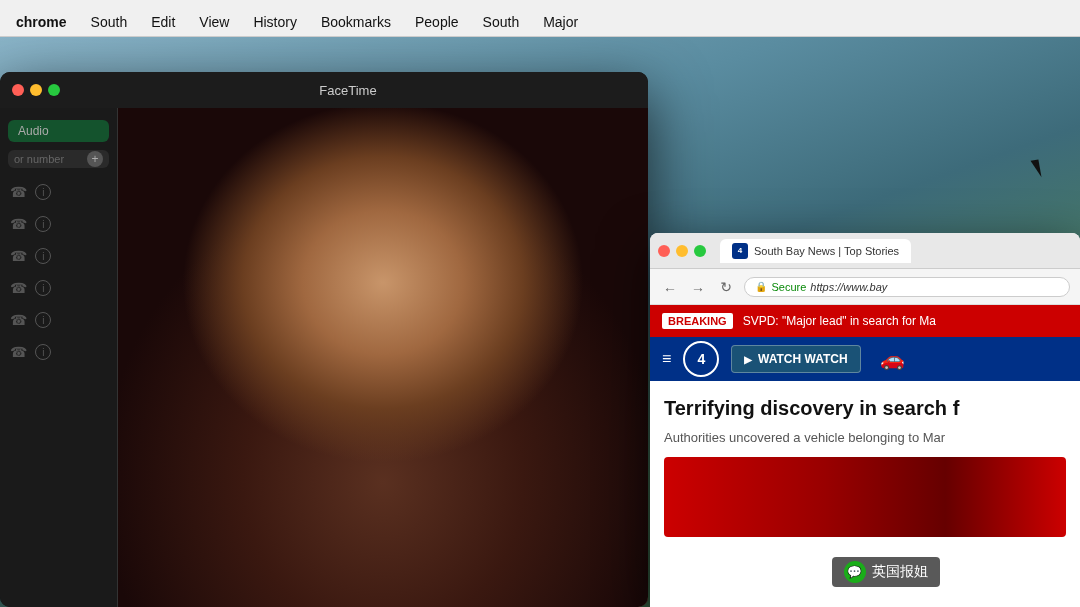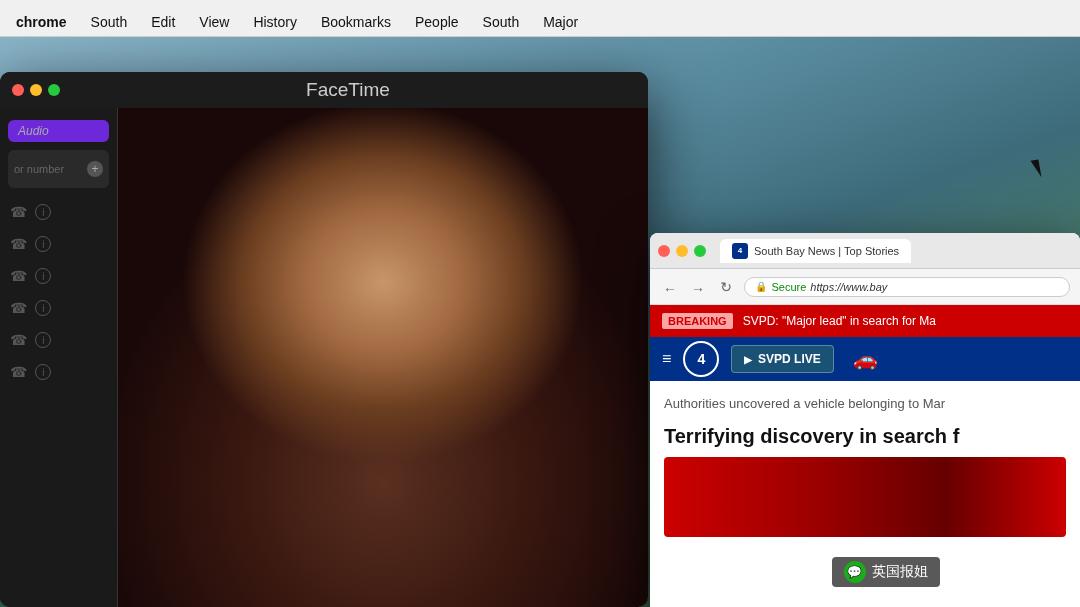--- a/index.html
+++ b/index.html
@@ -60,21 +60,21 @@
       background: #1c1c1c;
       height: 36px;
       display: flex;
       align-items: center;
       justify-content: center;
       position: relative;
     }
 
     #facetime-title {
       color: #ccc;
-      font-size: 19px;
+      font-size: 13px;
       font-weight: 500;
       margin-left: 48px;
     }
 
     
     .traffic-lights {
       position: absolute;
       left: 12px;
       display: flex;
       gap: 6px;
@@ -99,38 +99,37 @@
       width: 118px;
       background: #1a1a1a;
       border-right: 1px solid #333;
       display: flex;
       flex-direction: column;
       padding-top: 8px;
     }
 
     #audio-btn {
       margin: 4px 8px 8px 8px;
-      background: #6d28d9;
+      background: #14532d;
       color: #aaa;
       border: none;
       border-radius: 6px;
       padding: 4px 10px;
       font-size: 12px;
       text-align: left;
       cursor: pointer;
-      font-style: italic;
     }
 
     #number-input-area {
       margin: 0 8px 8px 8px;
       display: flex;
       align-items: center;
       background: #2a2a2a;
       border-radius: 6px;
-      padding: 11px 6px;
+      padding: 1px 6px;
     }
 
     #number-placeholder {
       color: #666;
       font-size: 11px;
       flex: 1;
     }
 
     .add-btn {
       width: 16px; height: 16px;
@@ -321,21 +320,21 @@
       background: #cc0000;
       color: white;
       padding: 8px 12px;
       display: flex;
       align-items: center;
       gap: 10px;
       font-size: 13px;
     }
 
     .breaking-tag {
-      background: #fca5a5;
+      background: #ffffff;
       color: #cc0000;
       font-weight: 800;
       font-size: 11px;
       padding: 2px 6px;
       border-radius: 2px;
     }
 
     .breaking-text {
       color: white;
       font-size: 12px;
@@ -588,28 +587,28 @@
     <span class="breaking-text">SVPD: "Major lead" in search for Ma</span>
   </div>
 
   <div id="news-navbar">
     <span class="hamburger-icon">≡</span>
     <div class="channel4-logo">
       <span>4</span>
     </div>
     <div class="watch-live-btn">
       <span class="play-icon">▶</span>
-      <span>SVPD LIVE</span>
+      <span>WATCH WATCH</span>
     </div>
     <span class="car-icon">🚗</span>
   </div>
 
   <div id="article-area">
+    <div id="article-headline">Terrifying discovery in search f</div>
     <div id="article-sub">Authorities uncovered a vehicle belonging to Mar</div>
-    <div id="article-headline">Terrifying discovery in search f</div>
     <div id="article-image"></div>
   </div>
 </div>
 
 <div id="wechat-badge">
   <div class="wechat-logo">💬</div>
   <span>英国报姐</span>
 </div>
 
 </body></html>

